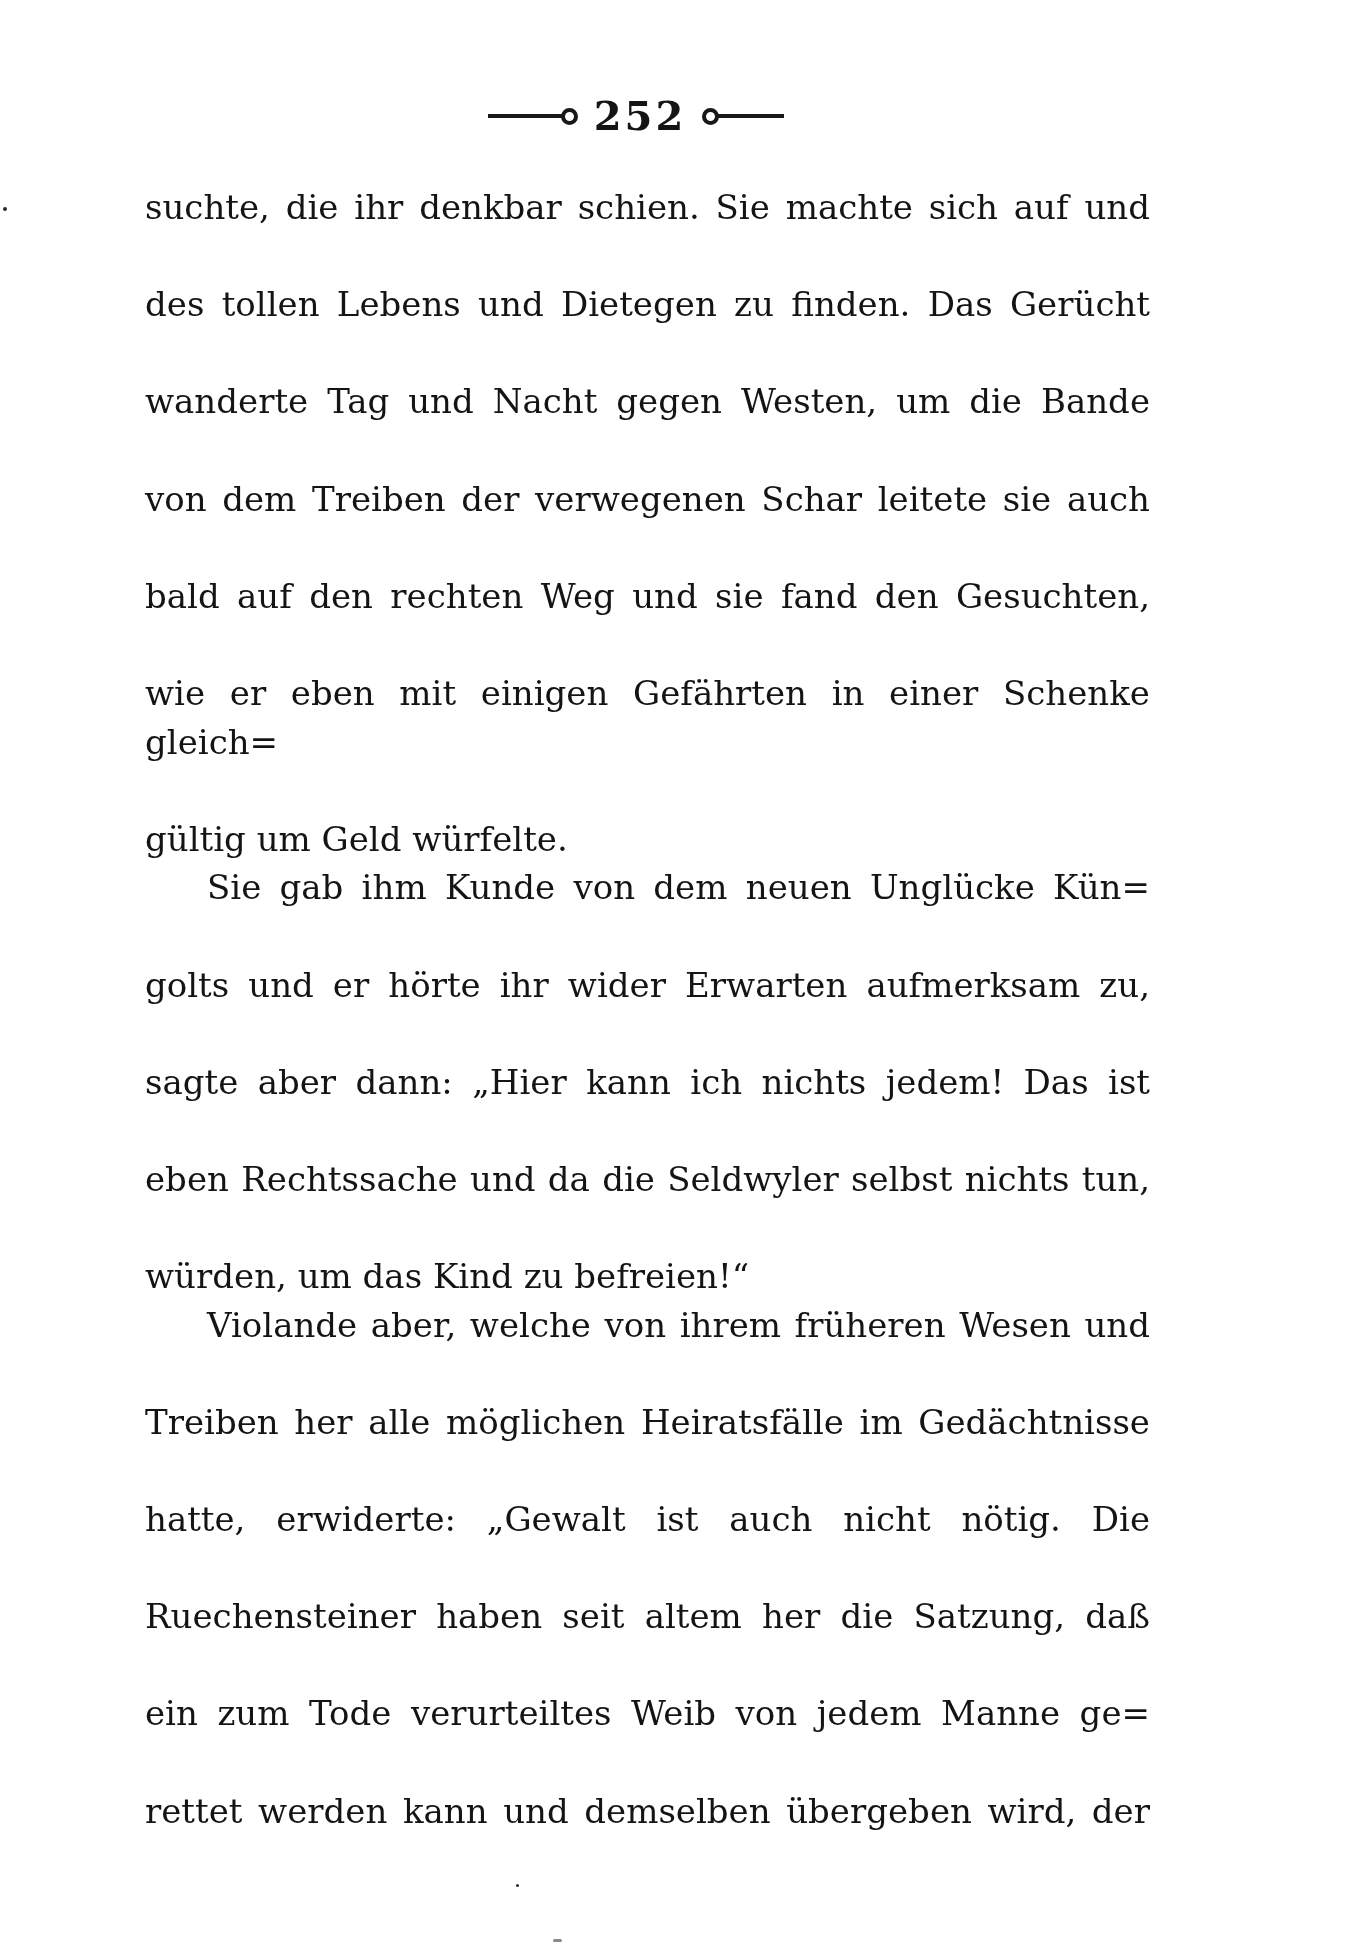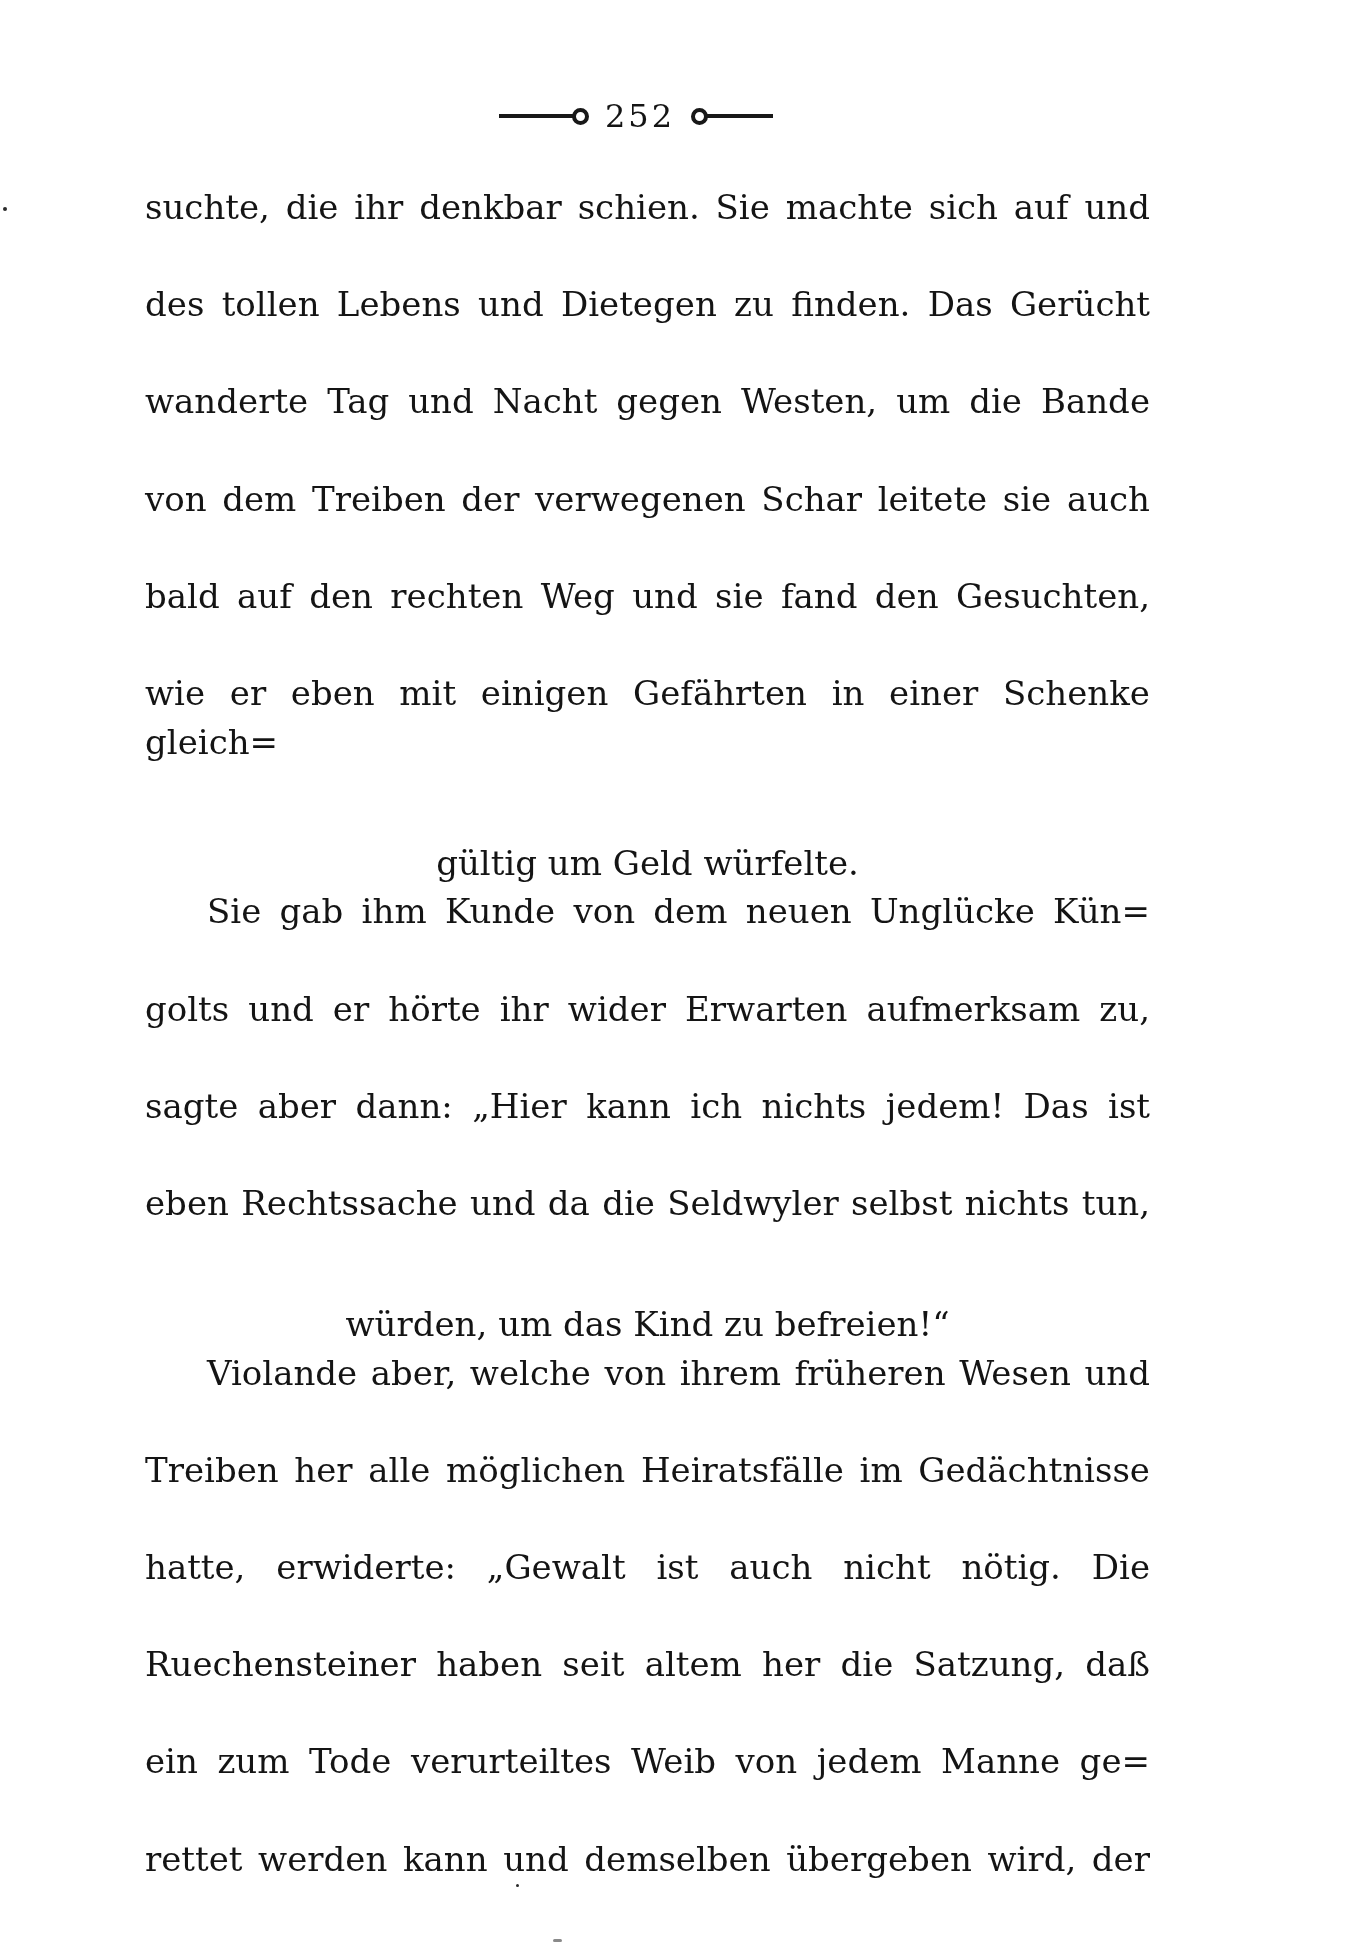--- a/index.html
+++ b/index.html
@@ -23,34 +23,34 @@
   .orn .bar{height:0;border-top:4px solid #181818;}
   .orn.left .bar{width:74px;}
   .orn.right .bar{width:66px;}
   .orn .ring{
     width:9px;height:9px;border:4px solid #181818;border-radius:50%;
     background:#fff;
   }
   .orn.left .ring{margin-left:-1px;}
   .orn.right .ring{margin-right:-1px;}
   .pagenum{
-    font-size:32px;font-weight:normal;letter-spacing:3px;
+    font-size:40px;font-weight:bold;letter-spacing:3px;
     line-height:40px;margin:0 16px;color:#141414;
   }
 
   
   .text{
     position:absolute;left:145px;top:183px;width:1005px;
     font-size:34px;line-height:48.6px;
     text-rendering:optimizeLegibility;
   }
   .par{margin:0;padding:0;}
   .line{display:block;text-align:justify;}
   .line::after{content:"";display:inline-block;width:100%;height:0;}
-  .line.last{text-align:center;margin-top:24px;}
+  .line.last{text-align:left;}
   .line.last::after{content:none;}
   .par.indent .line:first-child{text-indent:62px;}
 
   
   .speck{position:absolute;background:#2a2a2a;border-radius:50%;}
   .speck.s1{left:3px;top:207px;width:4px;height:4px;}
   .speck.s2{left:516px;top:1884px;width:3px;height:3px;}
   .speck.s3{left:553px;top:1939px;width:9px;height:3px;border-radius:2px;opacity:.55;}
 </style>
 </head>

